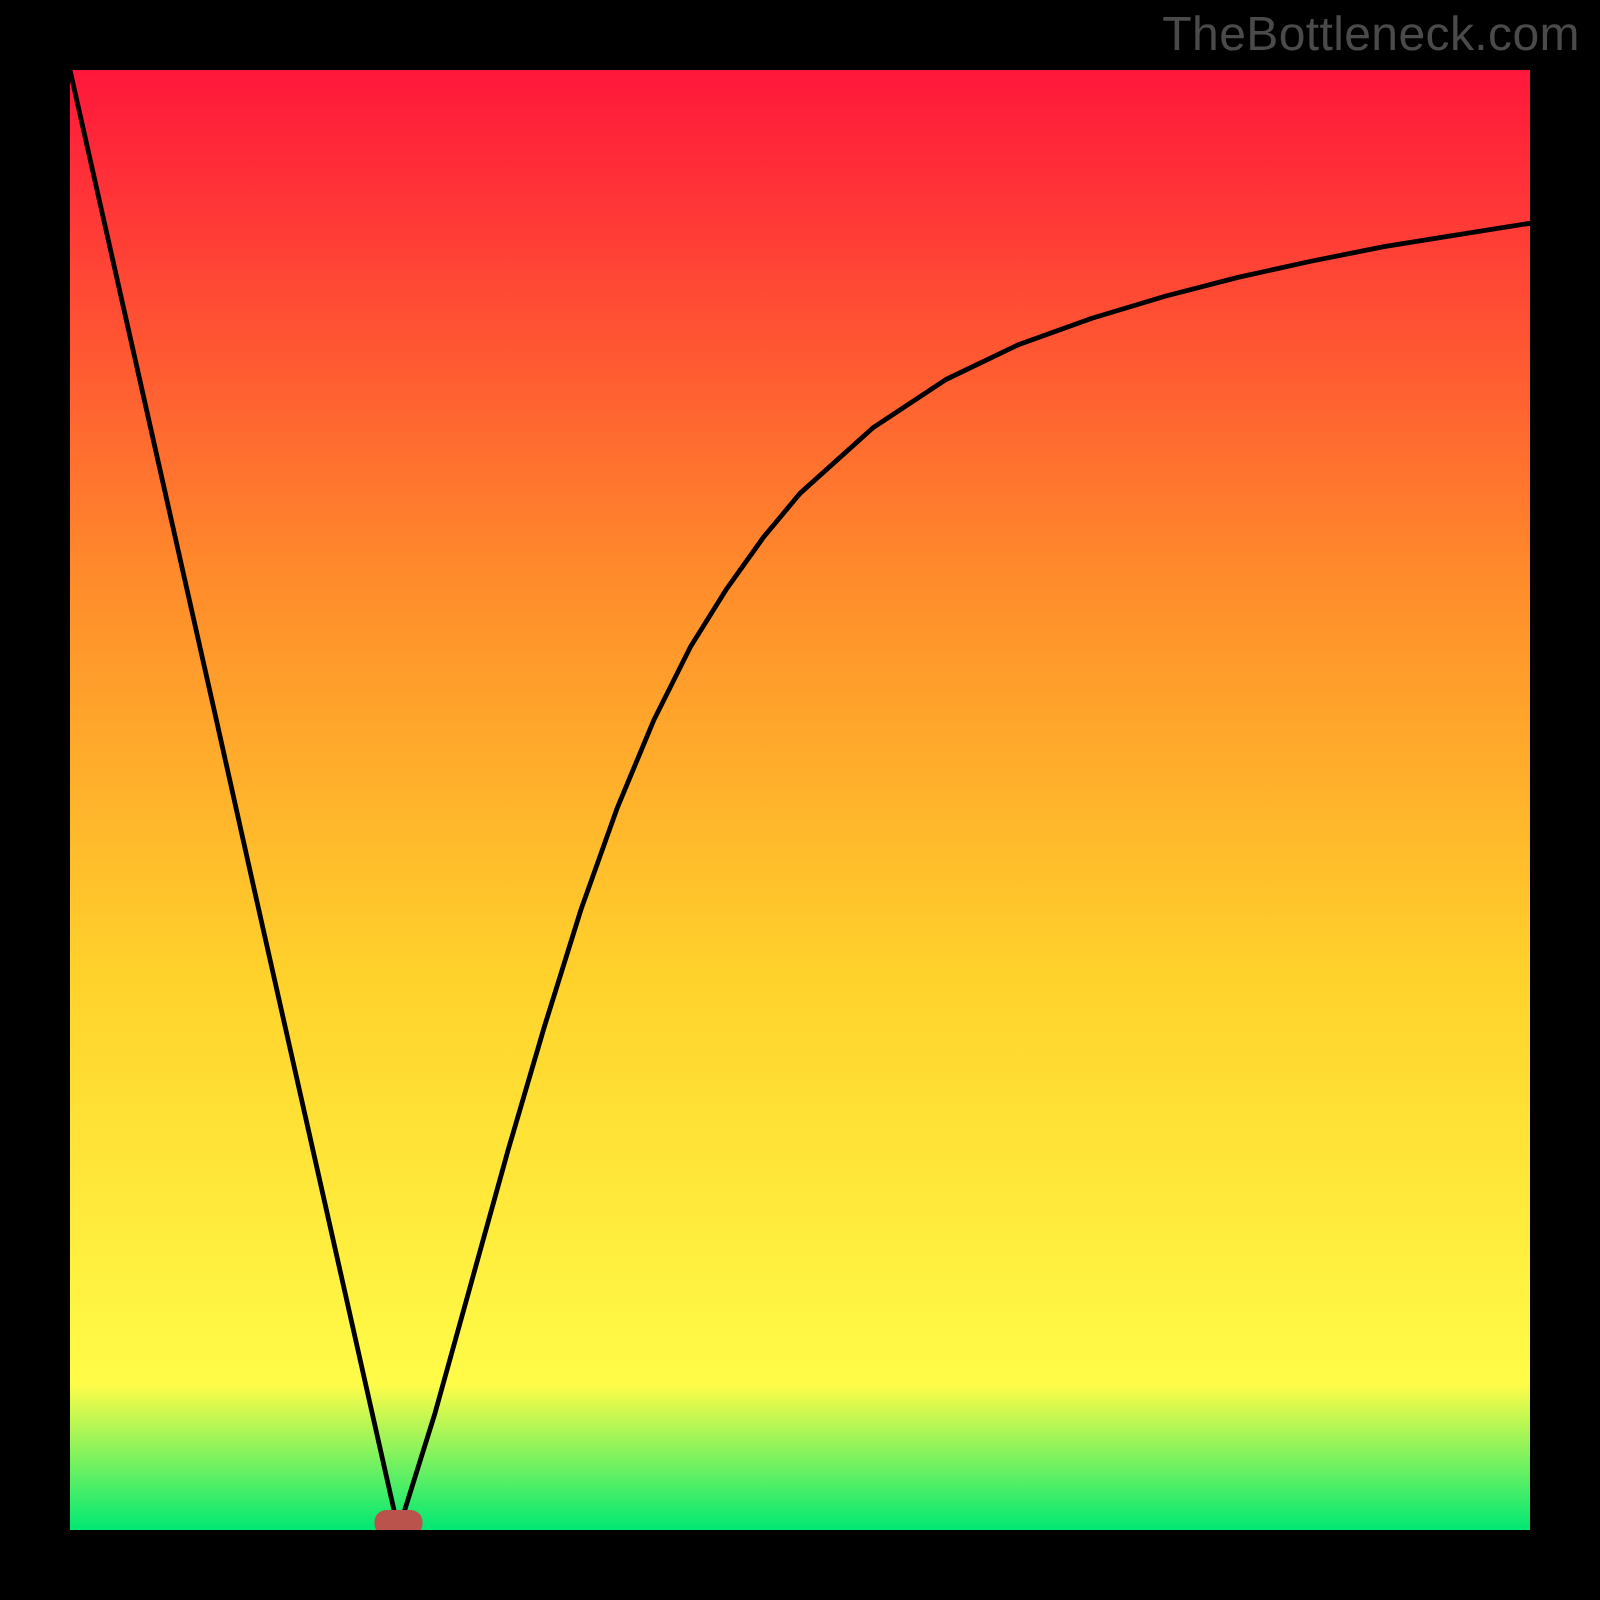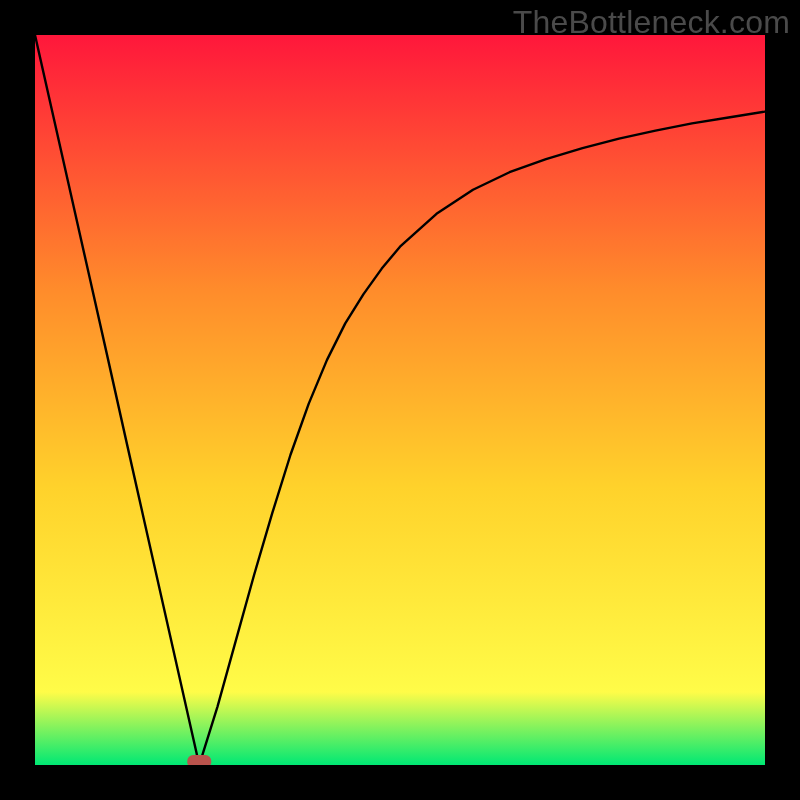--- a/index.html
+++ b/index.html
@@ -14,21 +14,21 @@
   .stage {
     position: relative;
     width: 800px;
     height: 800px;
   }
   .watermark {
     position: absolute;
     top: 4px;
     right: 10px;
     color: #4a4a4a;
-    font-size: 32px;
+    font-size: 24px;
     font-weight: 400;
     letter-spacing: 0.2px;
     z-index: 10;
   }
   .plot-area {
     position: absolute;
     left: 35px;
     top: 35px;
     width: 730px;
     height: 730px;

